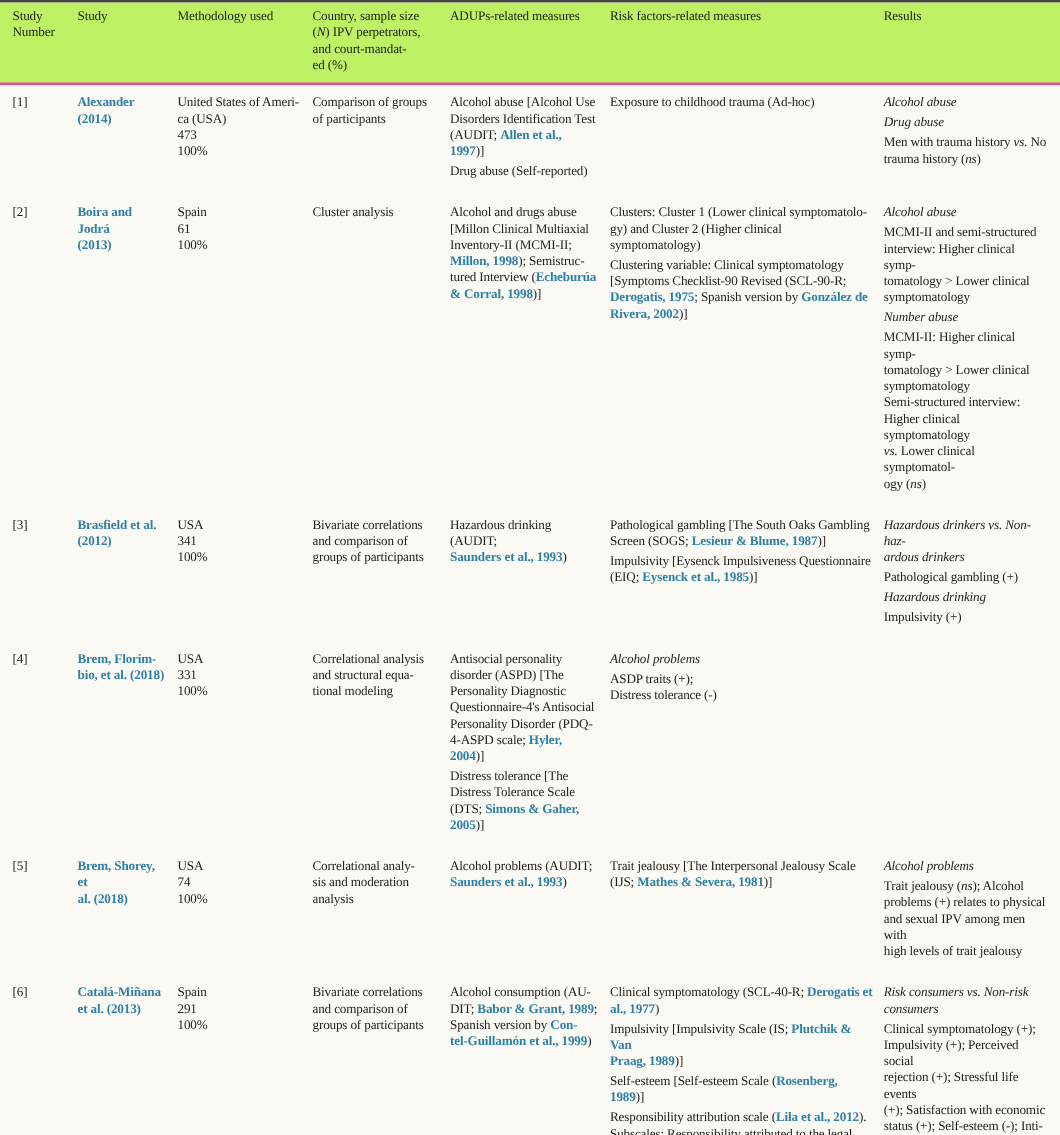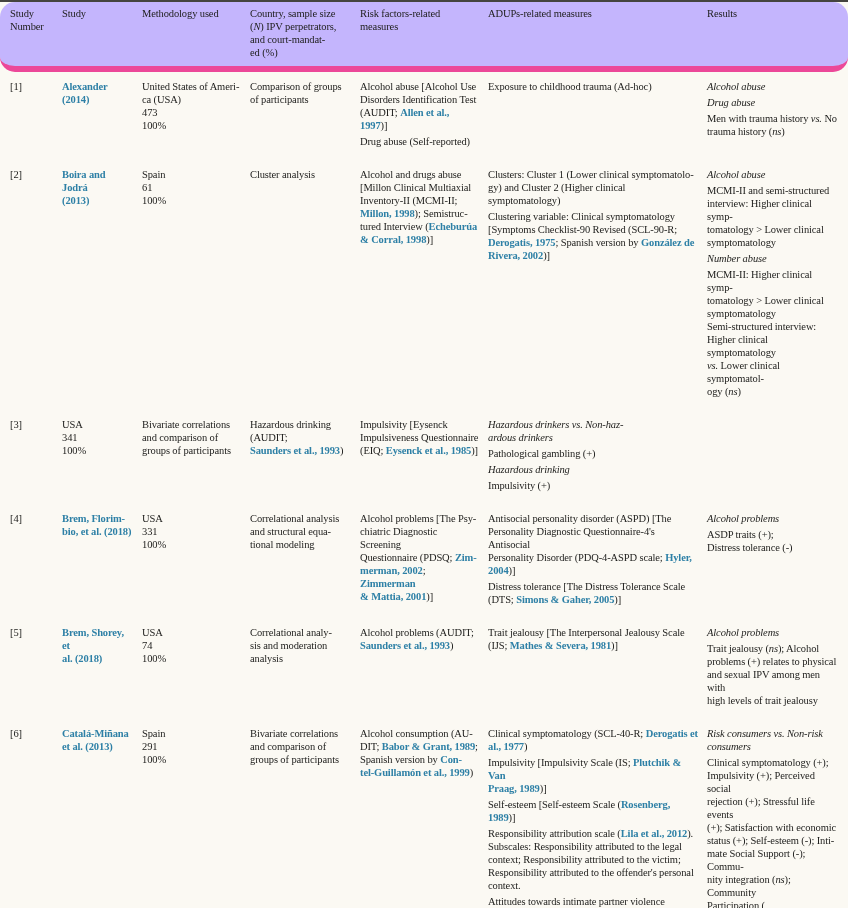--- a/index.html
+++ b/index.html
@@ -12,24 +12,23 @@
   }
   .paper-table {
     width:848px; min-height:908px; box-sizing:border-box;
     border-top:2px solid #45443f;
     overflow:hidden;
   }
   .thead {
     display:grid;
     grid-template-columns:52px 80px 108px 110px 128px 219px 141px;
     padding:5px 0 7px 10px;
-    background:#c4b5fd;
-    border-bottom:6px solid #ec4899;
+    background:#bef264;
+    border-bottom:2px solid #ec4899;
     box-sizing:border-box;
-    border-radius:15px;
   }
   .trow {
     display:grid;
     grid-template-columns:52px 80px 108px 110px 128px 219px 141px;
     padding:8px 0 12px 10px;
     box-sizing:border-box;
   }
   .cell {
     padding-right:9px;
     font-size:10.5px;
@@ -54,24 +53,24 @@
       <div class="cell">
         <p><span>Study</span></p>
       </div>
       <div class="cell">
         <p><span>Methodology used</span></p>
       </div>
       <div class="cell">
         <p><span>Country, sample size<br>(</span><span class="it">N</span><span>) IPV perpetrators,<br>and court-mandat-<br>ed (%)</span></p>
       </div>
       <div class="cell">
+        <p><span>ADUPs-related measures</span></p>
+      </div>
+      <div class="cell">
         <p><span>Risk factors-related measures</span></p>
-      </div>
-      <div class="cell">
-        <p><span>ADUPs-related measures</span></p>
       </div>
       <div class="cell">
         <p><span>Results</span></p>
       </div>
     </div>
   <div id="tbody">
       <div class="trow">
         <div class="cell">
           <p><span>[1]</span></p>
         </div>
@@ -122,29 +121,33 @@
           <p><span>MCMI-II and semi-structured<br>interview: Higher clinical symp-<br>tomatology &gt; Lower clinical<br>symptomatology</span></p>
           <p><span class="it">Number abuse</span></p>
           <p><span>MCMI-II: Higher clinical symp-<br>tomatology &gt; Lower clinical<br>symptomatology<br>Semi-structured interview:<br>Higher clinical symptomatology<br></span><span class="it">vs.</span><span> Lower clinical symptomatol-<br>ogy (</span><span class="it">ns</span><span>)</span></p>
         </div>
       </div>
       <div class="trow">
         <div class="cell">
           <p><span>[3]</span></p>
         </div>
         <div class="cell">
+          <p><a class="lnk" href="#">Brasfield et al.<br>(2012)</a></p>
+        </div>
+        <div class="cell">
           <p><span>USA<br>341<br>100%</span></p>
         </div>
         <div class="cell">
           <p><span>Bivariate correlations<br>and comparison of<br>groups of participants</span></p>
         </div>
         <div class="cell">
           <p><span>Hazardous drinking (AUDIT;<br></span><a class="lnk" href="#">Saunders et al., 1993</a><span>)</span></p>
         </div>
         <div class="cell">
+          <p><span>Pathological gambling [The South Oaks Gambling<br>Screen (SOGS; </span><a class="lnk" href="#">Lesieur &amp; Blume, 1987</a><span>)]</span></p>
           <p><span>Impulsivity [Eysenck Impulsiveness Questionnaire<br>(EIQ; </span><a class="lnk" href="#">Eysenck et al., 1985</a><span>)]</span></p>
         </div>
         <div class="cell">
           <p><span class="it">Hazardous drinkers vs. Non-haz-<br>ardous drinkers</span></p>
           <p><span>Pathological gambling (+)</span></p>
           <p><span class="it">Hazardous drinking</span></p>
           <p><span>Impulsivity (+)</span></p>
         </div>
       </div>
       <div class="trow">
@@ -152,23 +155,20 @@
           <p><span>[4]</span></p>
         </div>
         <div class="cell">
           <p><a class="lnk" href="#">Brem, Florim-<br>bio, et al. (2018)</a></p>
         </div>
         <div class="cell">
           <p><span>USA<br>331<br>100%</span></p>
         </div>
         <div class="cell">
           <p><span>Correlational analysis<br>and structural equa-<br>tional modeling</span></p>
-        </div>
-        <div class="cell">
-          <p><span>Alcohol problems [The Psy-<br>chiatric Diagnostic Screening<br>Questionnaire (PDSQ; </span><a class="lnk" href="#">Zim-<br>merman, 2002</a><span>; </span><a class="lnk" href="#">Zimmerman<br>&amp; Mattia, 2001</a><span>)]</span></p>
         </div>
         <div class="cell">
           <p><span>Antisocial personality disorder (ASPD) [The<br>Personality Diagnostic Questionnaire-4's Antisocial<br>Personality Disorder (PDQ-4-ASPD scale; </span><a class="lnk" href="#">Hyler,<br>2004</a><span>)]</span></p>
           <p><span>Distress tolerance [The Distress Tolerance Scale<br>(DTS; </span><a class="lnk" href="#">Simons &amp; Gaher, 2005</a><span>)]</span></p>
         </div>
         <div class="cell">
           <p><span class="it">Alcohol problems</span></p>
           <p><span>ASDP traits (+);<br>Distress tolerance (-)</span></p>
         </div>
       </div>

